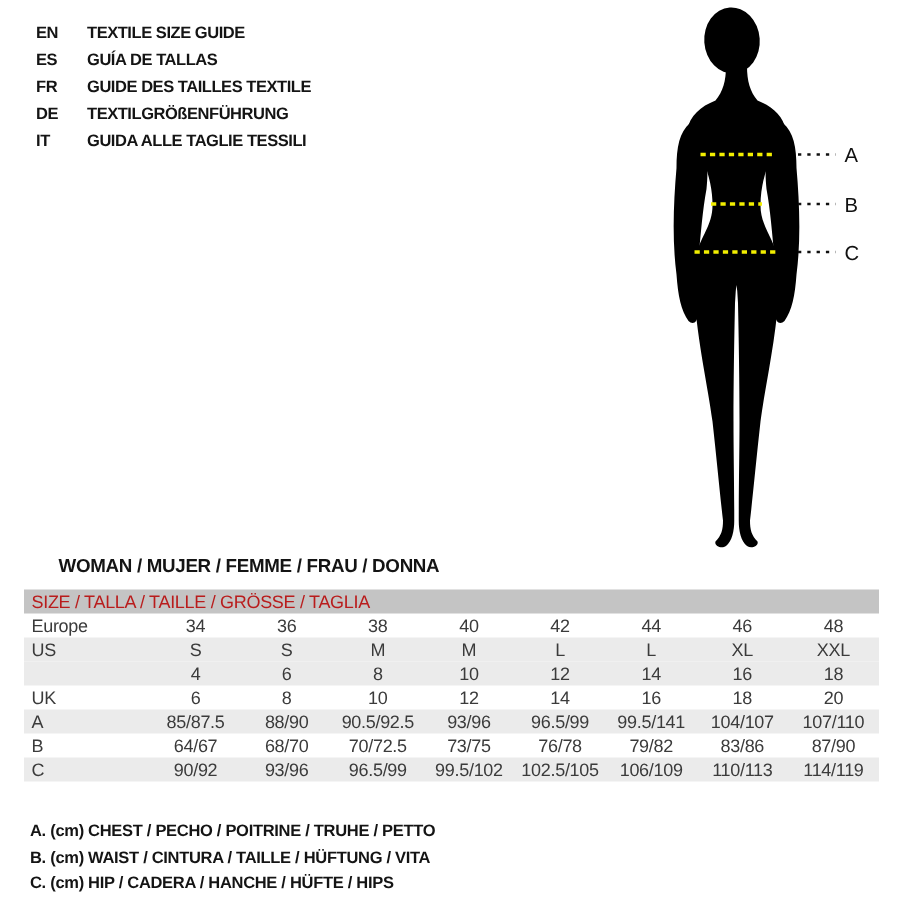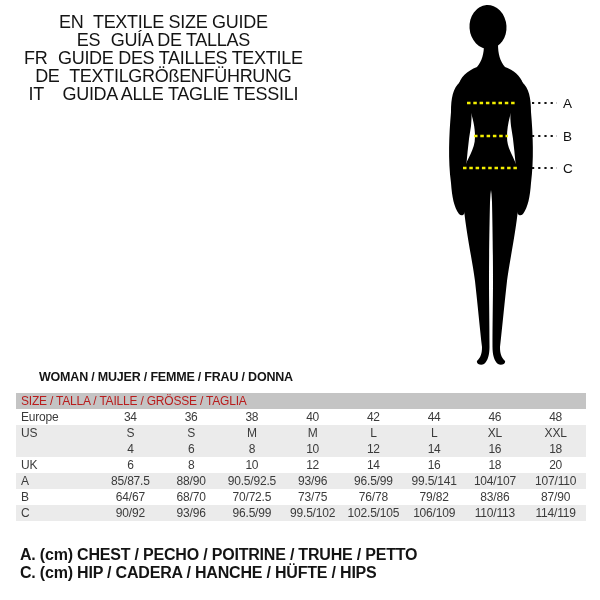--- a/index.html
+++ b/index.html
@@ -4,21 +4,21 @@
 <style>
   html, body { margin: 0; padding: 0; background: #ffffff; }
   body {
     width: 600px; height: 600px; position: relative; overflow: hidden;
     font-family: "Liberation Sans", "DejaVu Sans", sans-serif;
     color: #141414;
   }
 
   
   .lang-block { position: absolute; left: 24px; top: 13px; }
-  .lang-row { display: flex; line-height: 18px; font-size: 18px; font-weight: normal; letter-spacing: -0.3px; justify-content: center; }
+  .lang-row { display: flex; line-height: 18px; font-size: 11px; font-weight: bold; letter-spacing: -0.3px; }
   .lang-code { width: 34px; flex: none; }
 
   
   .figure-wrap { position: absolute; left: 400px; top: 0; width: 200px; height: 380px; }
   .figure-wrap svg { display: block; width: 200px; height: 380px; }
   .measure-label { font-family: "Liberation Sans", "DejaVu Sans", sans-serif; font-size: 13.5px; fill: #111; }
   .yellow-line { stroke: var(--yellow, #f2ee00); stroke-width: 2.4; stroke-dasharray: 3.5 2.8; fill: none; }
   .pointer-line { stroke: var(--ptr, #111111); stroke-width: 1.8; stroke-dasharray: 2.2 4; fill: none; }
   .sil { fill: var(--sil, #000000); }
 
@@ -30,21 +30,21 @@
   .thead {
     height: 16px; background: var(--bar-bg, #c4c4c4); display: flex; align-items: center;
     padding-left: 5px; box-sizing: border-box; color: #b91c1c; font-size: 12px;
   }
   .trow { display: flex; height: 16px; align-items: center; }
   .trow.shaded { background: var(--alt-bg, #ebebeb); }
   .tlabel { width: 84px; flex: none; padding-left: 5px; box-sizing: border-box; }
   .tcell { flex: 1; text-align: center; }
 
   
-  .legend { position: absolute; left: 20px; top: 546px; font-size: 16px; font-weight: bold; line-height: 17.5px; letter-spacing: -0.2px; }
+  .legend { position: absolute; left: 20px; top: 546px; font-size: 11px; font-weight: bold; line-height: 17.5px; letter-spacing: -0.2px; }
 </style>
 </head>
 <body>
 
 <div class="lang-block">
   <div class="lang-row">
     <span class="lang-code">EN</span>
     <span class="lang-title">TEXTILE SIZE GUIDE</span>
   </div>
   <div class="lang-row">
@@ -216,14 +216,15 @@
       <div class="tcell">99.5/102</div>
       <div class="tcell">102.5/105</div>
       <div class="tcell">106/109</div>
       <div class="tcell">110/113</div>
       <div class="tcell">114/119</div>
     </div>
   </div>
 
 <div class="legend">
   <div>A. (cm) CHEST / PECHO / POITRINE / TRUHE / PETTO</div>
+  <div>B. (cm) WAIST / CINTURA / TAILLE / HÜFTUNG / VITA</div>
   <div>C. (cm) HIP / CADERA / HANCHE / HÜFTE / HIPS</div>
 </div>
 
 </body></html>

